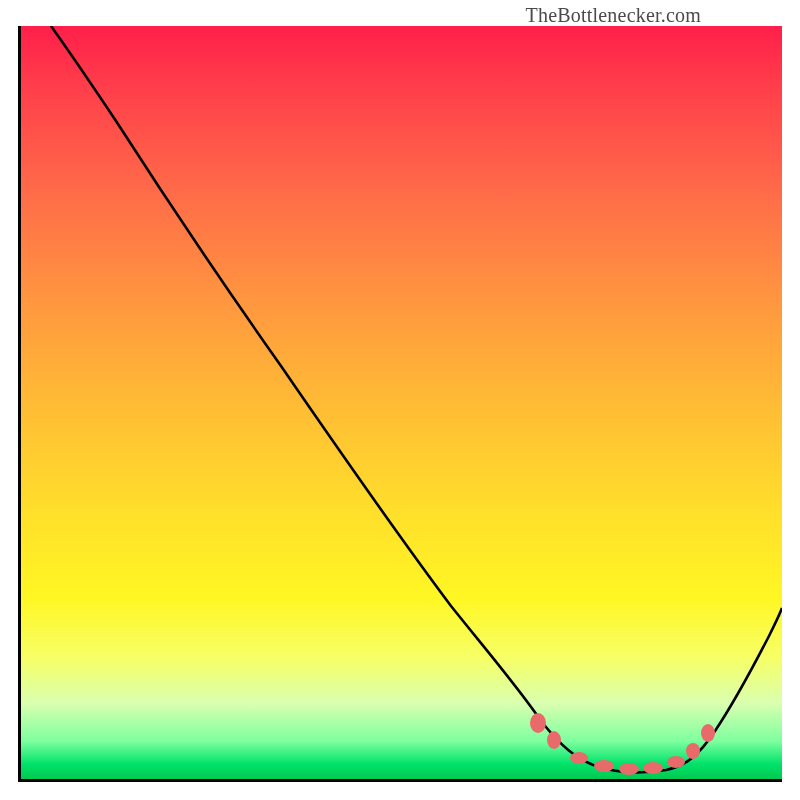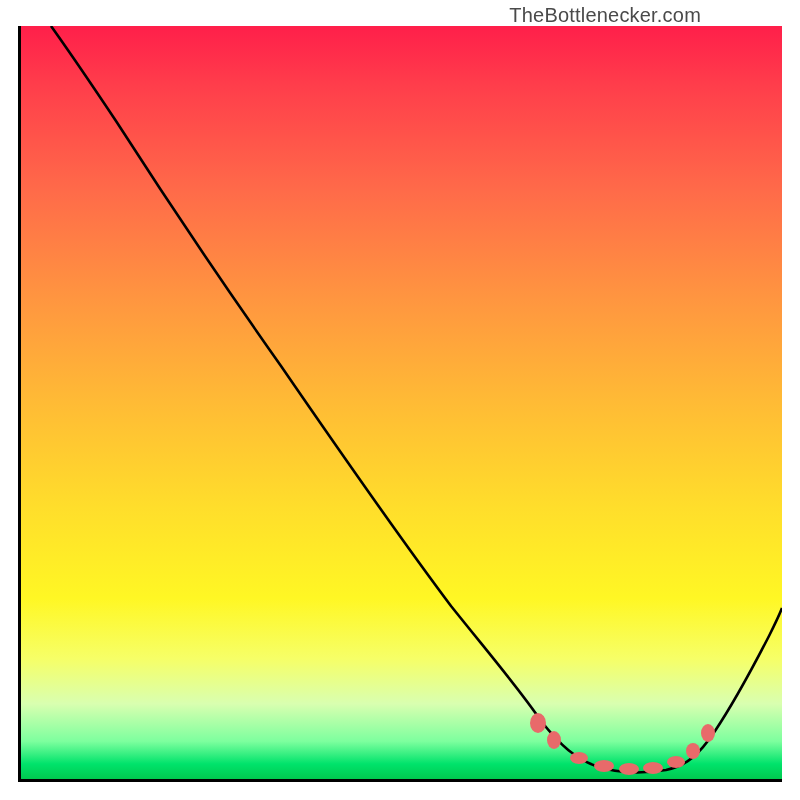--- a/index.html
+++ b/index.html
@@ -8,20 +8,21 @@
     width: 800px;
     height: 800px;
     overflow: hidden;
     background: #ffffff;
     font-family: Arial, Helvetica, sans-serif;
   }
   .chart-wrapper {
     position: relative;
     width: 711px;
     height: 800px;
+    font-family: Liberation Serif, serif;
   }
   .attribution {
     position: absolute;
     top: 4px;
     right: 10px;
     font-size: 20px;
     font-weight: 500;
     color: #4a4a4a;
     letter-spacing: 0.2px;
   }

